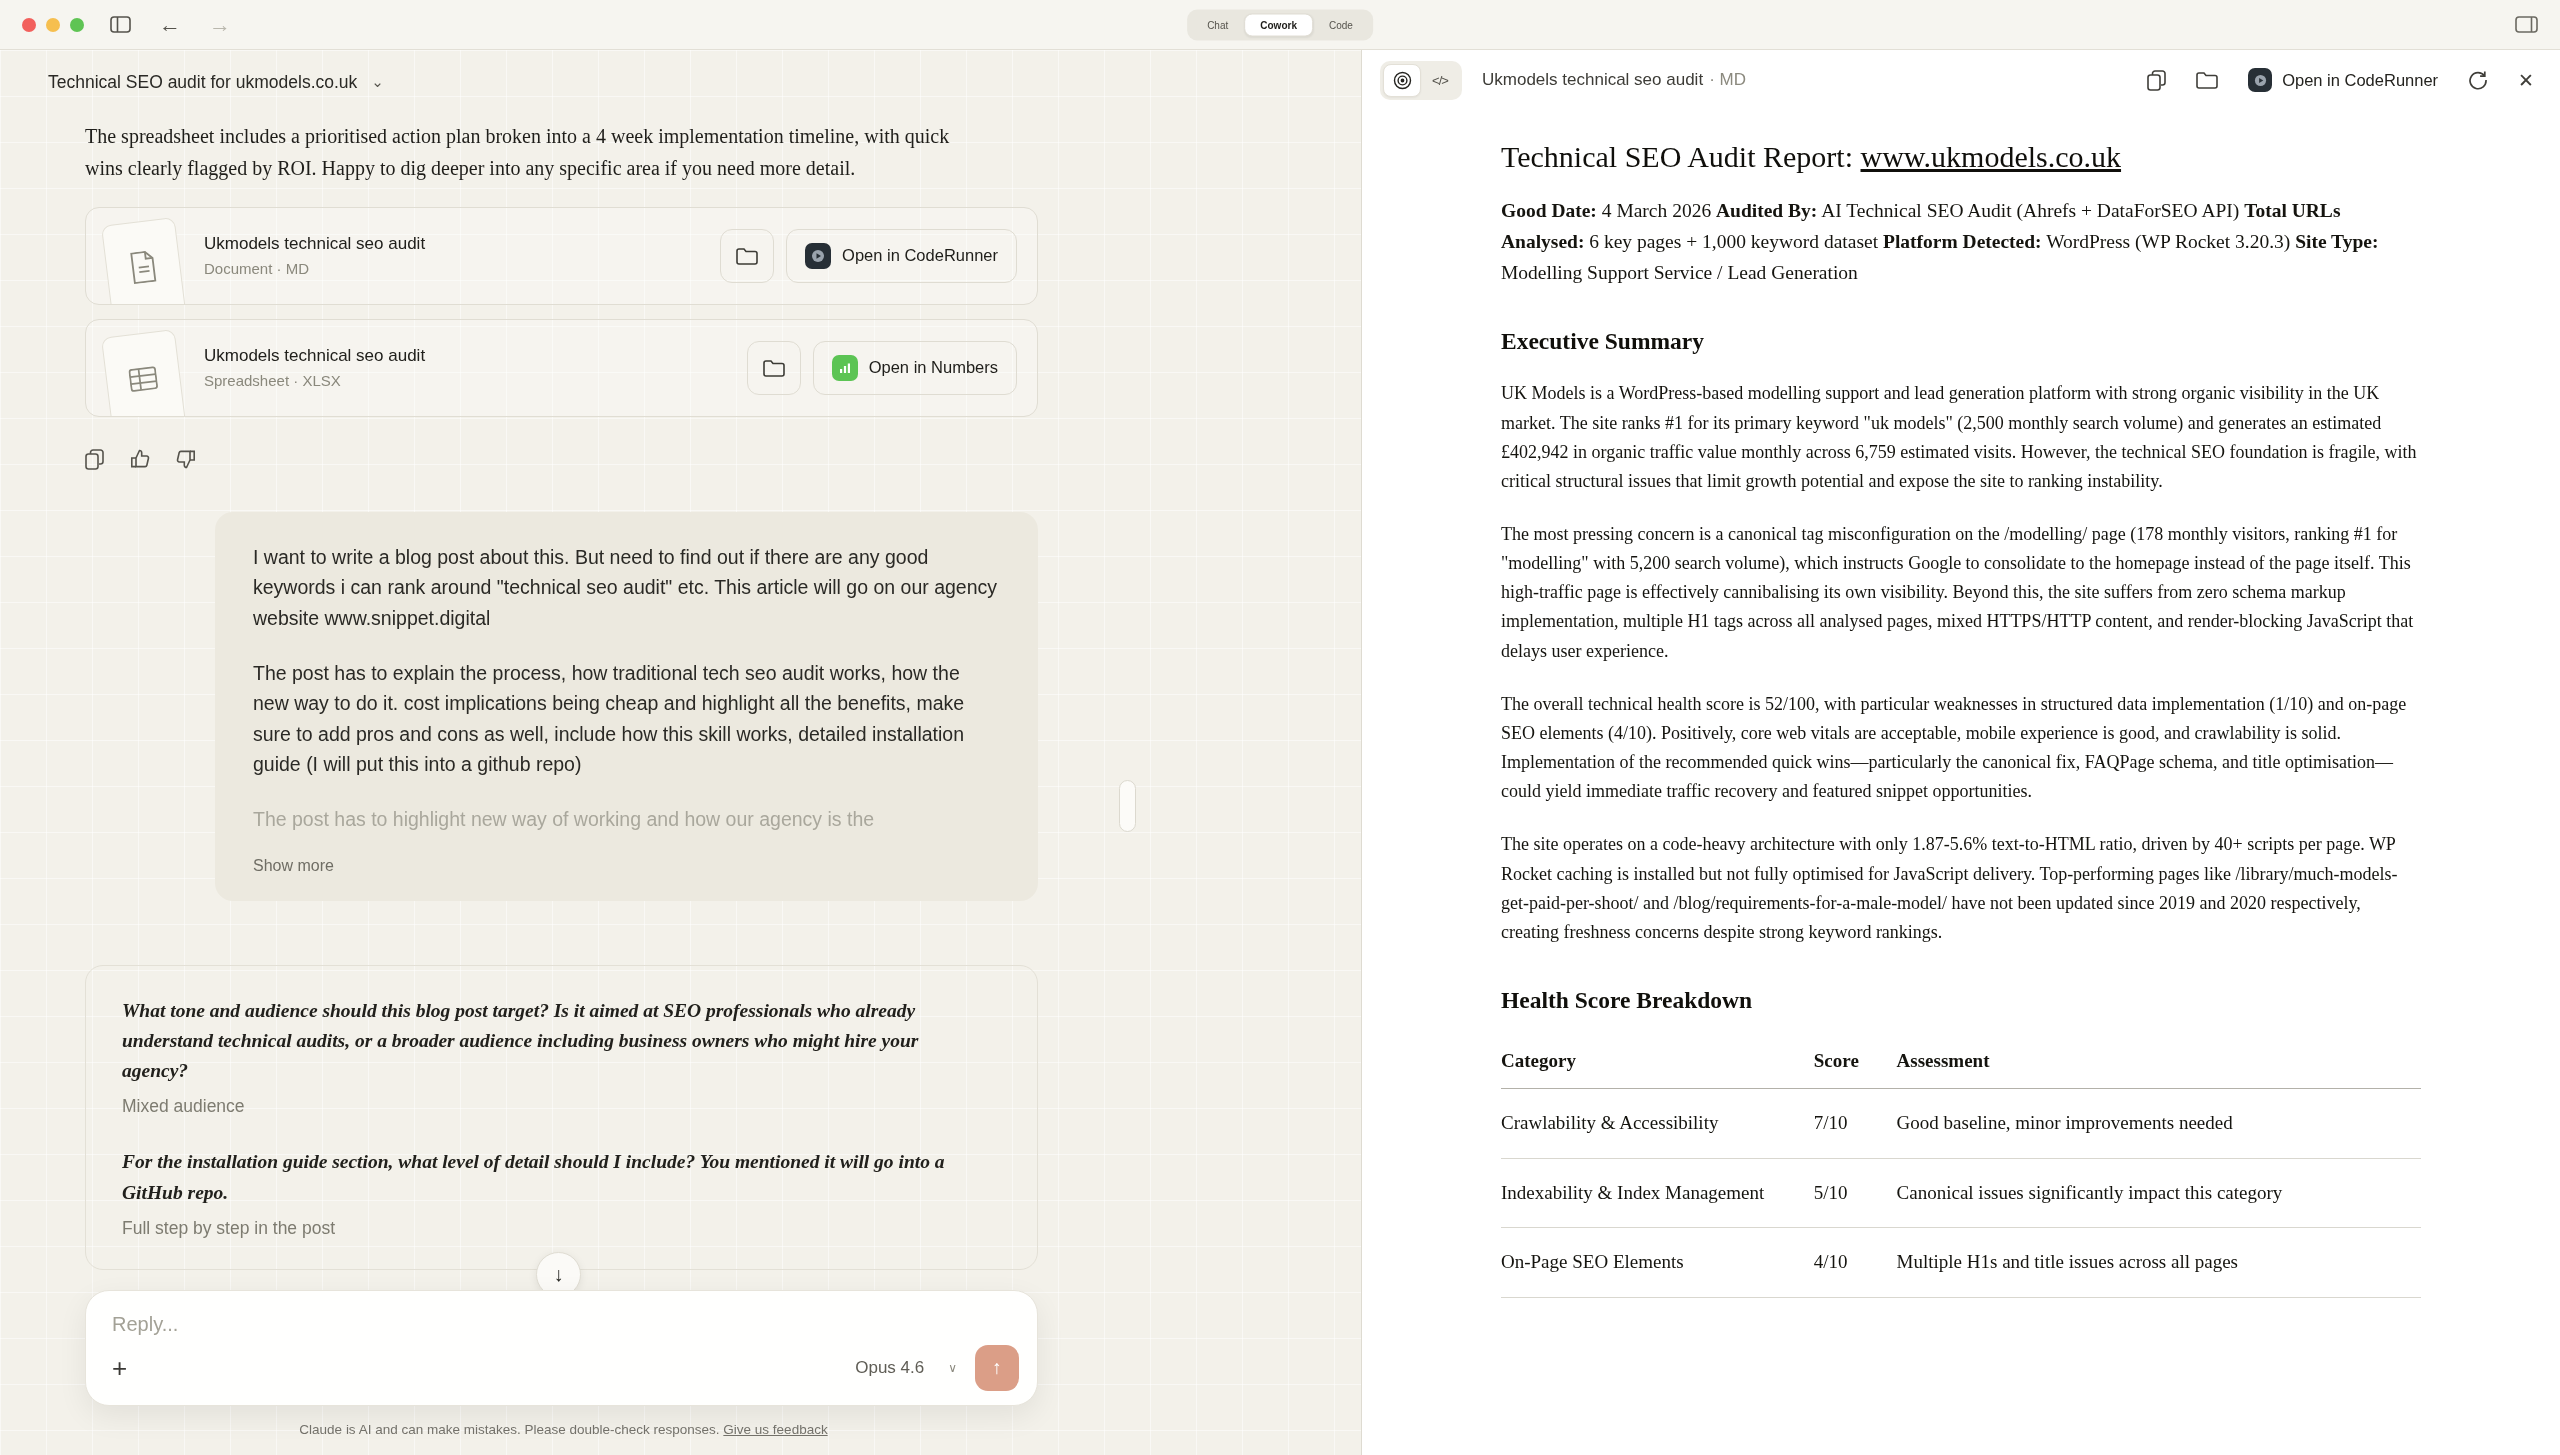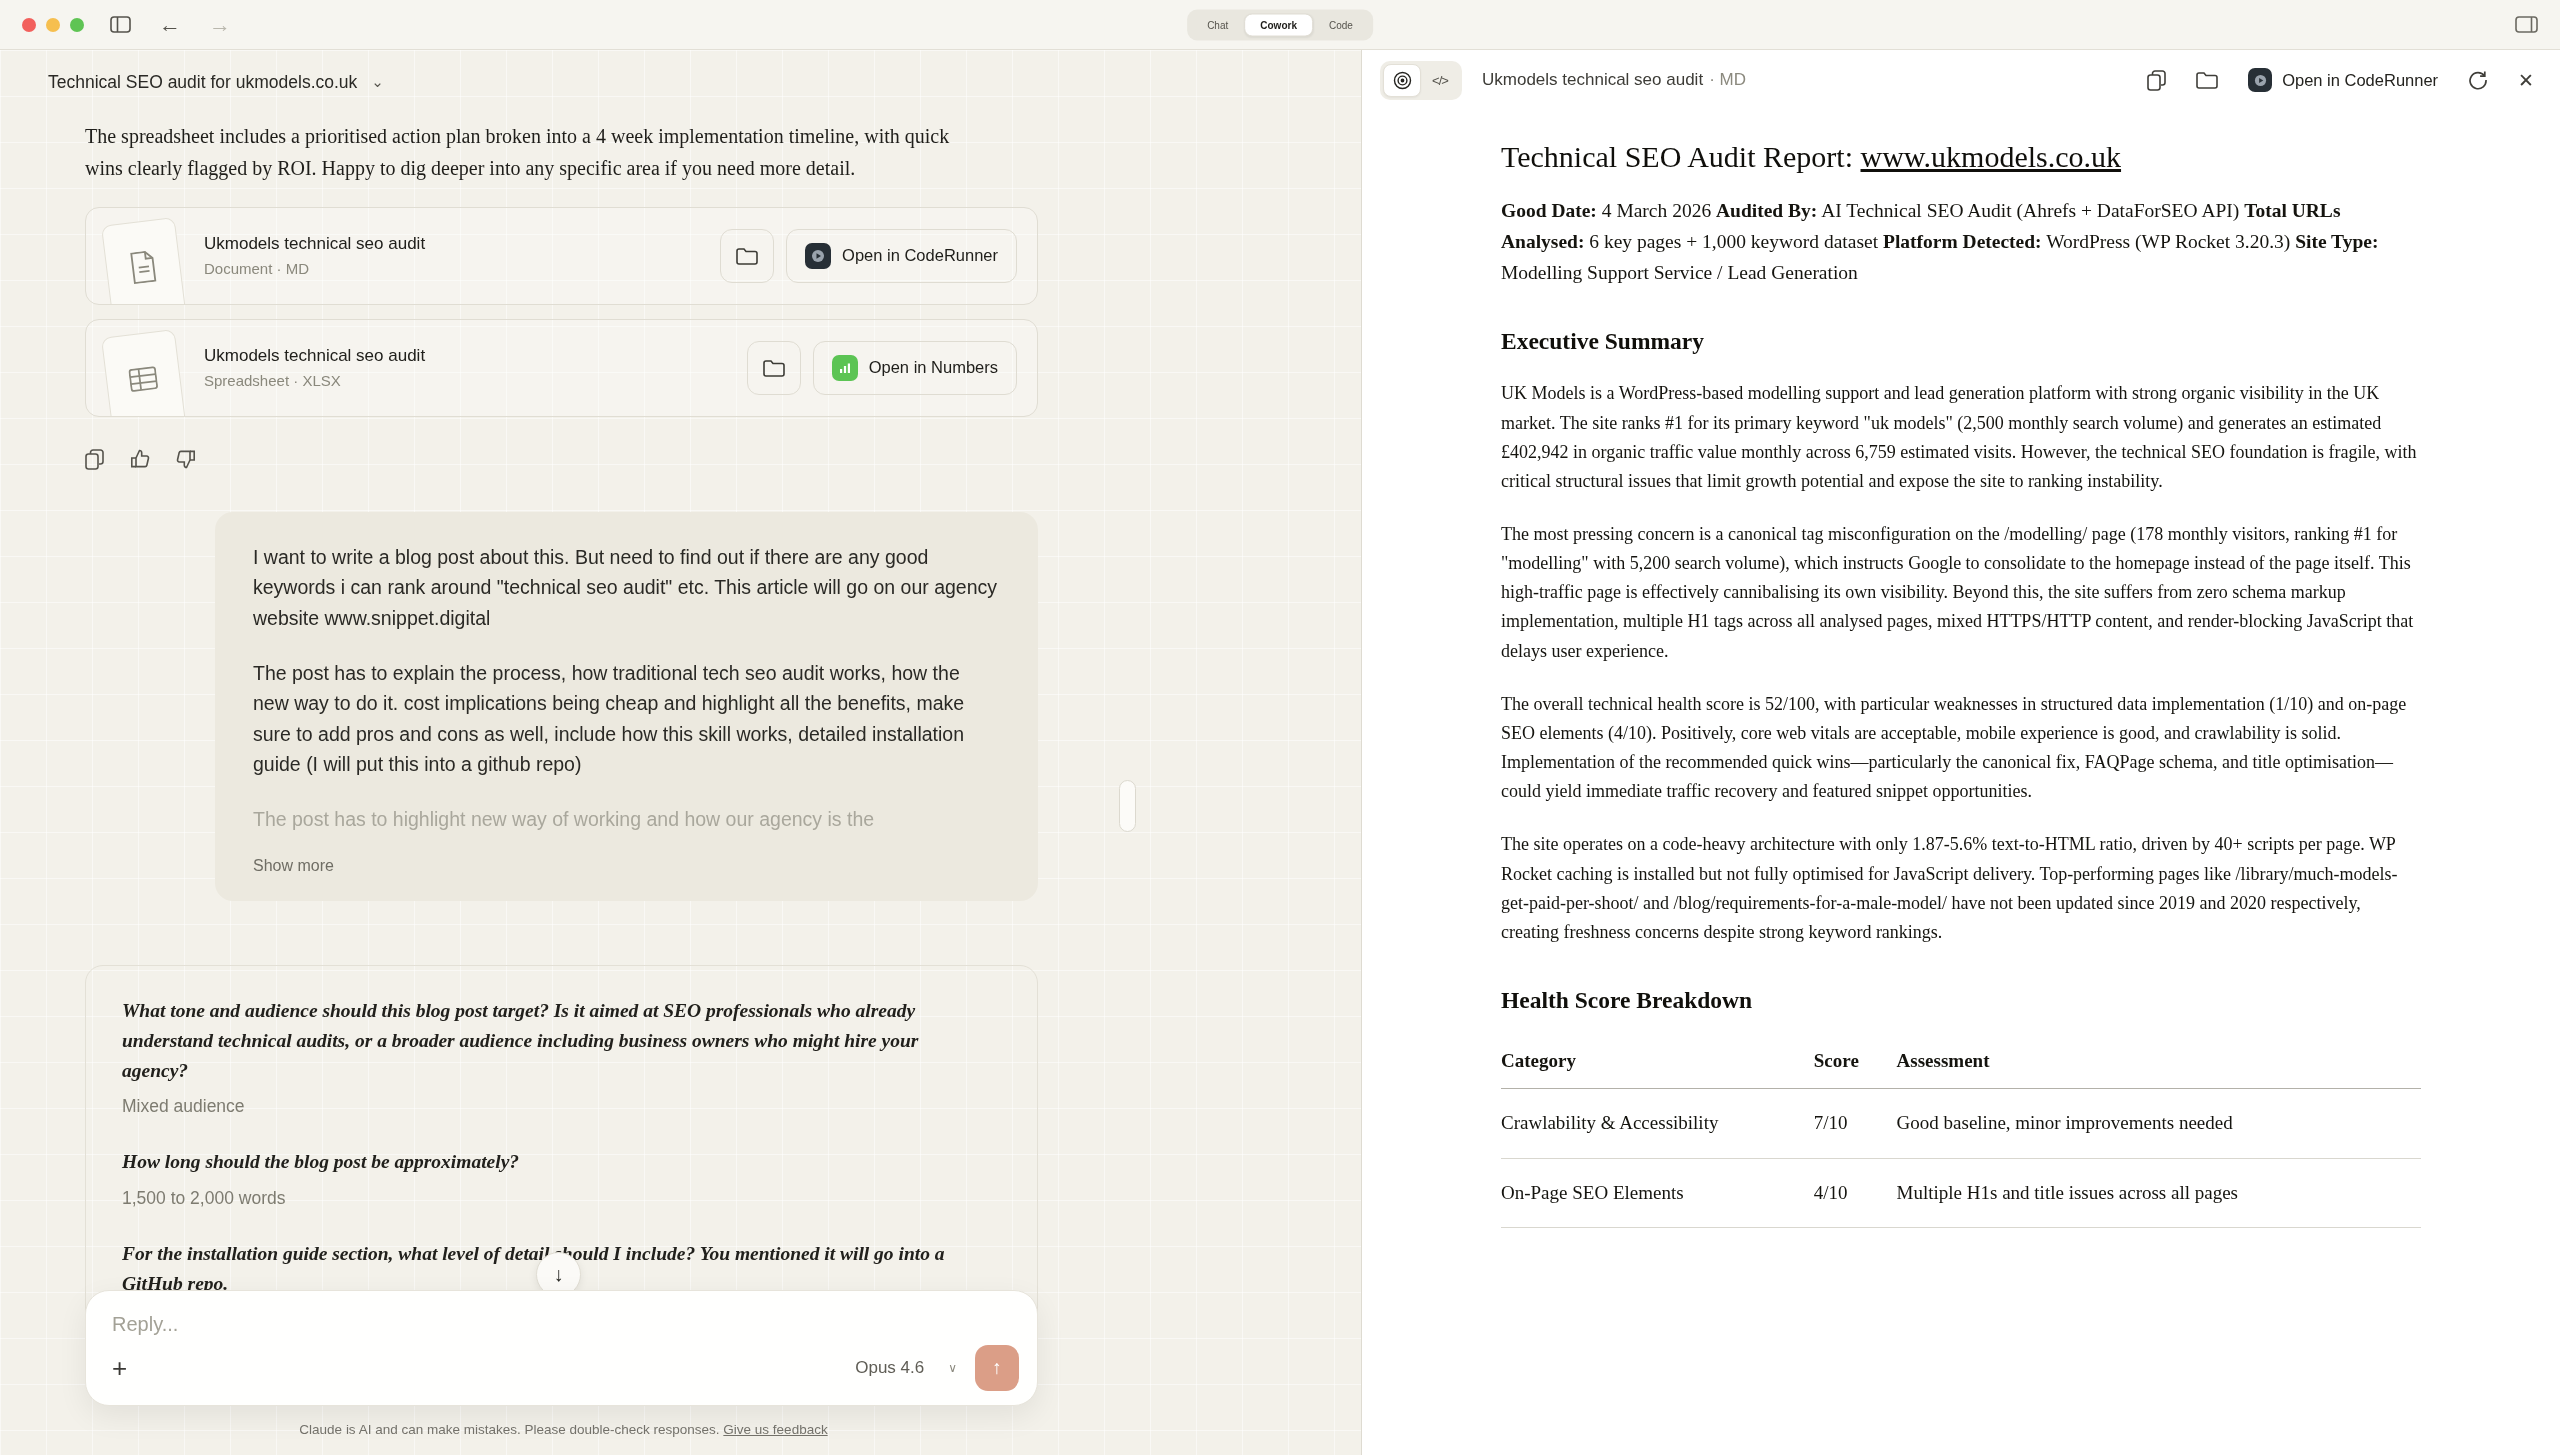--- a/index.html
+++ b/index.html
@@ -234,24 +234,20 @@
         <div class="user-para">I want to write a blog post about this. But need to find out if there are any good keywords i can rank around "technical seo audit" etc. This article will go on our agency website www.snippet.digital</div>
         <div class="user-para">The post has to explain the process, how traditional tech seo audit works, how the new way to do it. cost implications being cheap and highlight all the benefits, make sure to add pros and cons as well, include how this skill works, detailed installation guide (I will put this into a github repo)</div>
         <div class="user-para faded">The post has to highlight new way of working and how our agency is the</div>
         <div class="show-more">Show more</div>
       </div>
 
       <div class="qa-card">
         <div class="qa-item">
           <div class="qa-q">What tone and audience should this blog post target? Is it aimed at SEO professionals who already understand technical audits, or a broader audience including business owners who might hire your agency?</div>
           <div class="qa-a">Mixed audience</div>
-        </div>
-        <div class="qa-item">
-          <div class="qa-q">How long should the blog post be approximately?</div>
-          <div class="qa-a">1,500 to 2,000 words</div>
         </div>
         <div class="qa-item">
           <div class="qa-q">For the installation guide section, what level of detail should I include? You mentioned it will go into a GitHub repo.</div>
           <div class="qa-a">Full step by step in the post</div>
         </div>
       </div>
     </div>
 
     <div class="scroll-down-btn">
       <span>↓</span>
@@ -354,20 +350,25 @@
               <th class="col-assess">Assessment</th>
             </tr>
           </thead>
           <tbody>
             <tr>
               <td>Crawlability &amp; Accessibility</td>
               <td>7/10</td>
               <td>Good baseline, minor improvements needed</td>
             </tr>
             <tr>
+              <td>Indexability &amp; Index Management</td>
+              <td>5/10</td>
+              <td>Canonical issues significantly impact this category</td>
+            </tr>
+            <tr>
               <td>On-Page SEO Elements</td>
               <td>4/10</td>
               <td>Multiple H1s and title issues across all pages</td>
             </tr>
           </tbody>
         </table>
       </div>
     </div>
   </div>
 </div>

